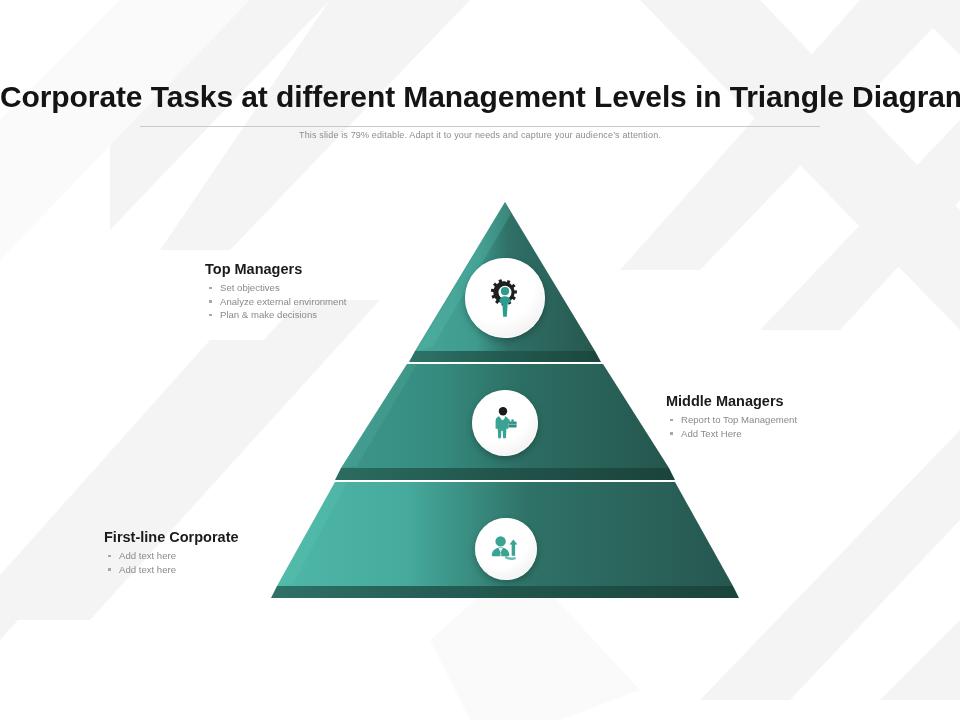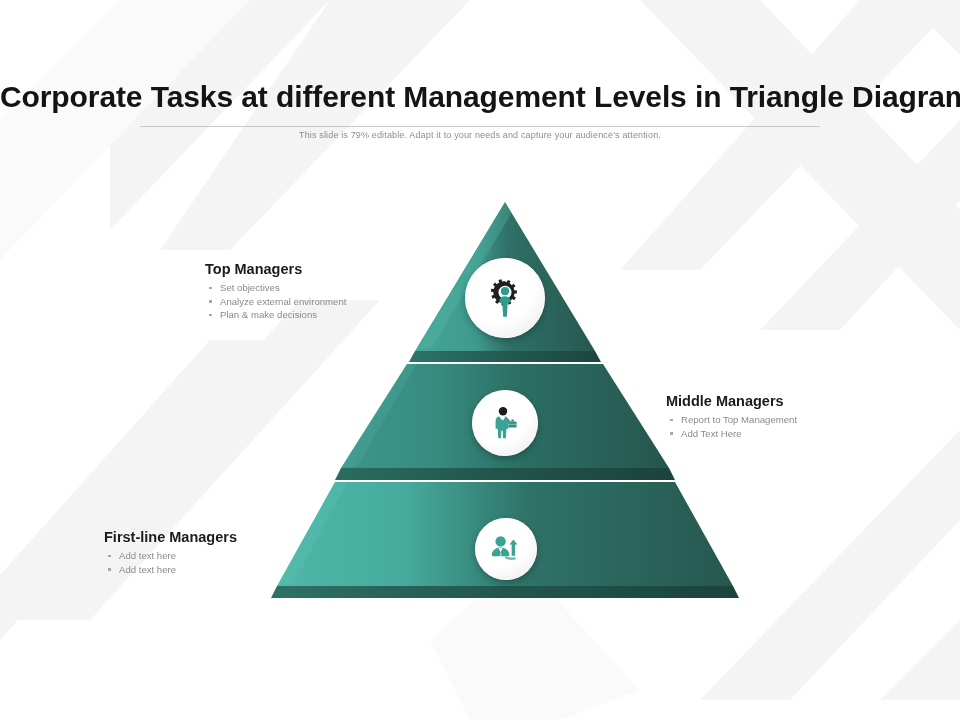--- a/index.html
+++ b/index.html
@@ -244,20 +244,20 @@
 
   <div class="txtblock" id="block-middle">
     <div class="tb-title">Middle Managers</div>
     <ul class="tb-list">
       <li>Report to Top Management</li>
       <li>Add Text Here</li>
     </ul>
   </div>
 
   <div class="txtblock" id="block-first">
-    <div class="tb-title">First-line  Managers</div>
+    <div class="tb-title">First-line  Corporate</div>
     <ul class="tb-list">
       <li>Add text here</li>
       <li>Add text here</li>
     </ul>
   </div>
 
 </div>
 
 </body></html>

